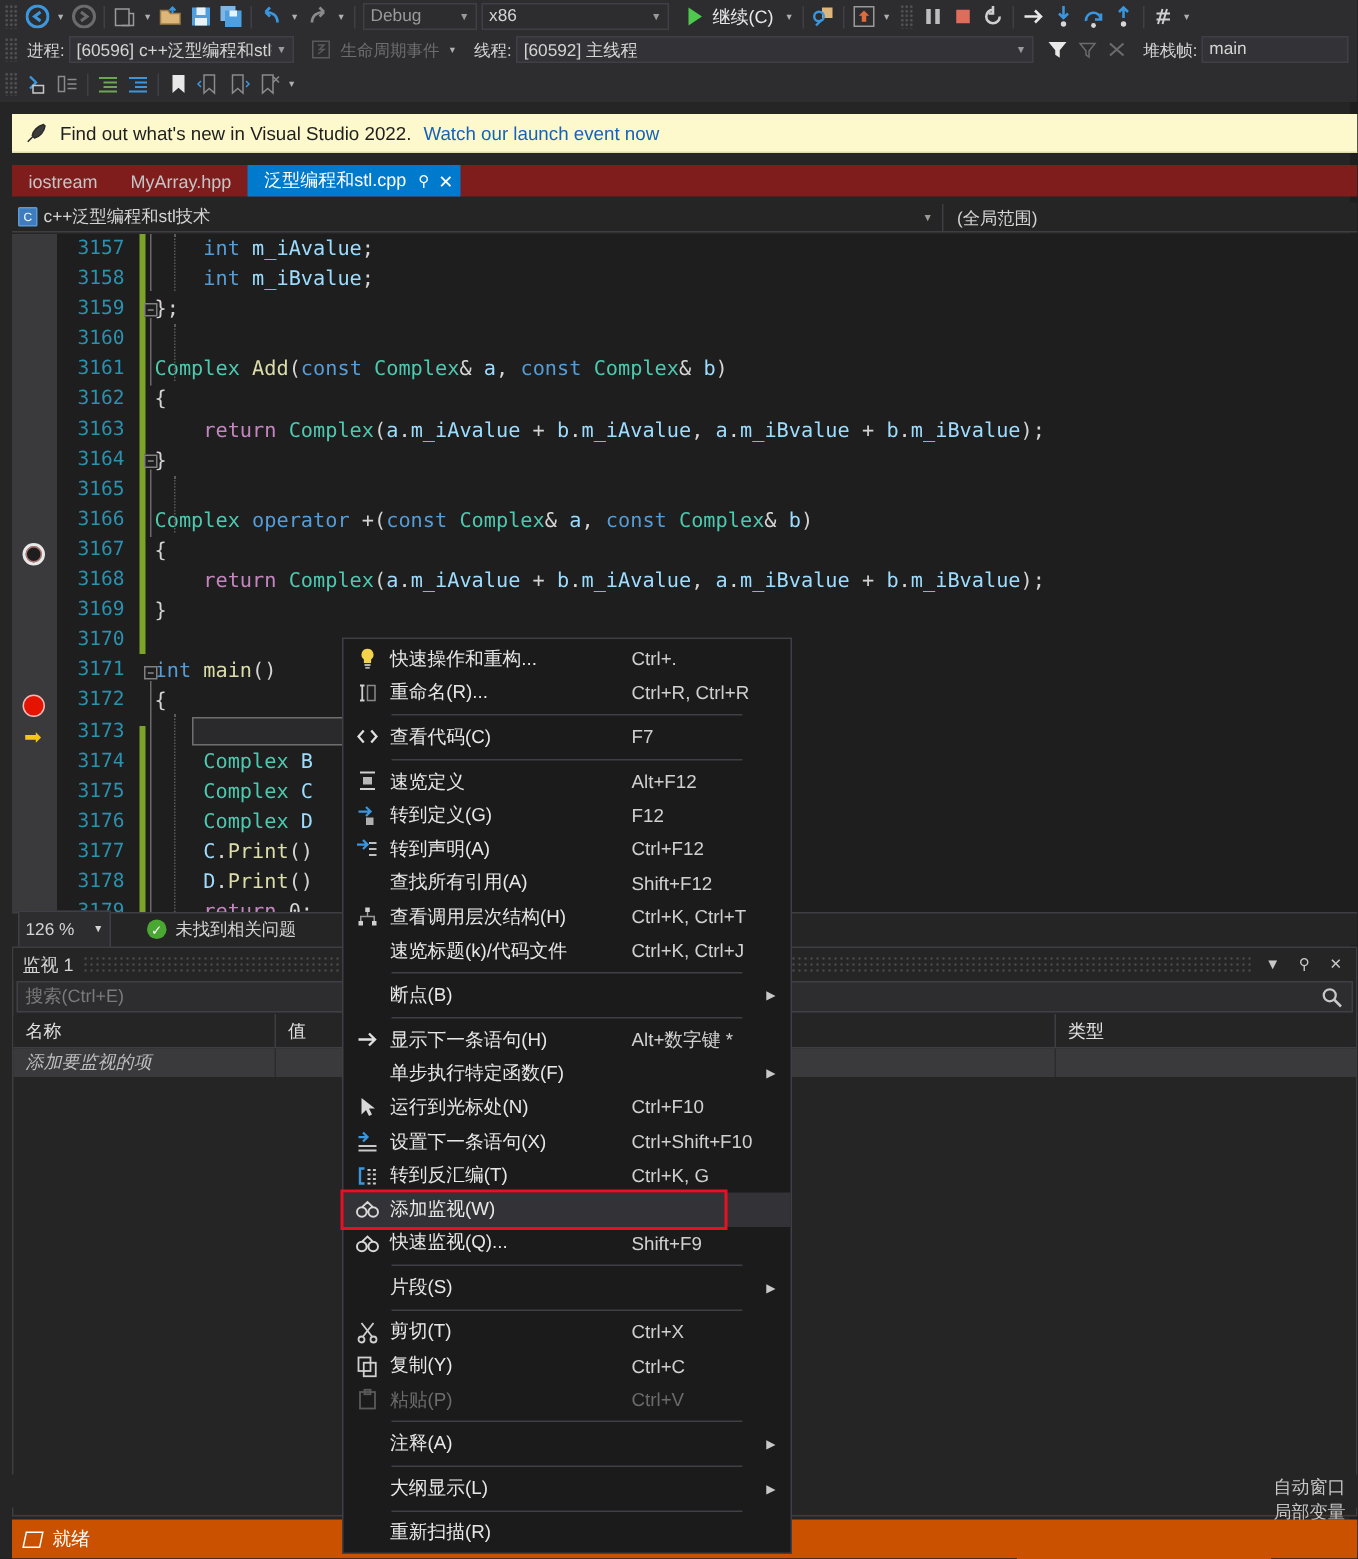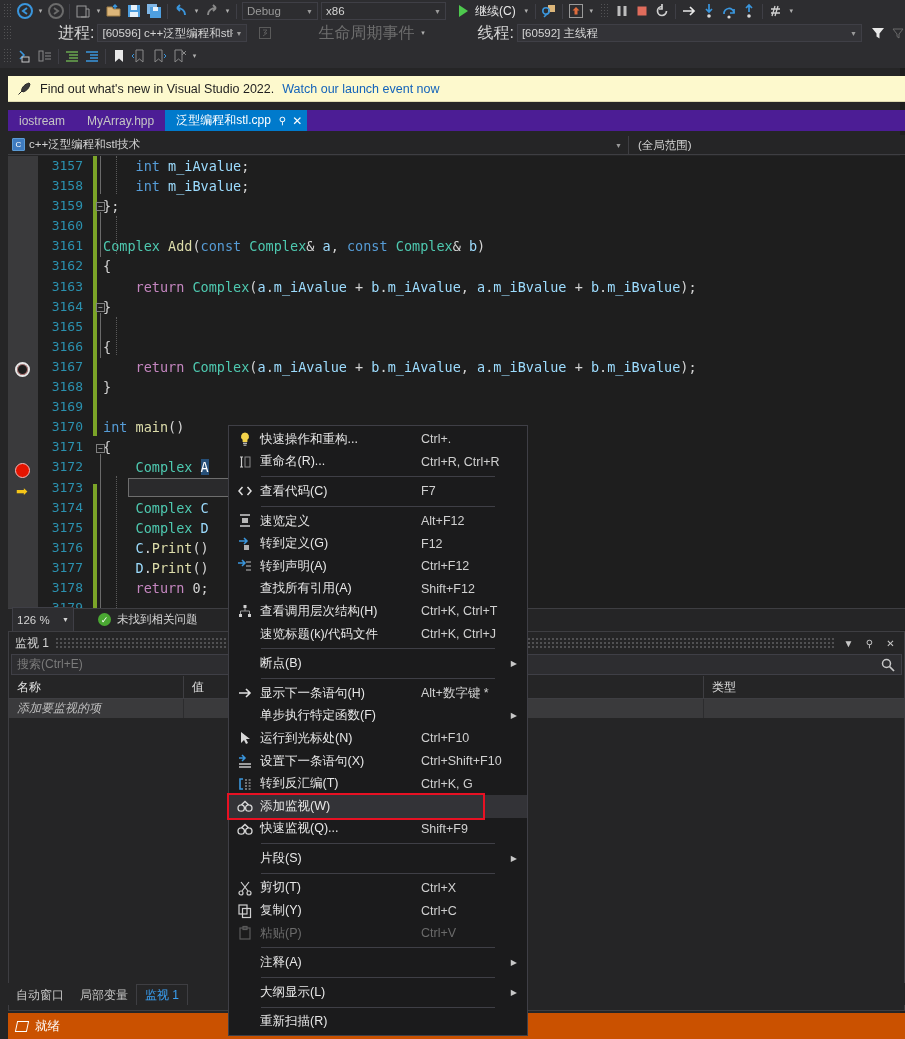--- a/index.html
+++ b/index.html
@@ -33,21 +33,21 @@
   .combo .cc { font-size:7px; color:#9a9a9a; margin-left:4px; }
   .playtri { width:0;height:0;border-left:9px solid #4ec94e;
              border-top:6px solid transparent;border-bottom:6px solid transparent; }
   .contlbl { color:#e8e8e8; font-size:12px; padding:0 5px; white-space:nowrap; }
 
   
   .tb2 {
     position:absolute; left:0; top:22px; width:905px; height:22px;
     background:#2d2d30; display:flex; align-items:center;
   }
-  .dlbl { color:#d4d4d4; font-size:16px; white-space:nowrap; padding:0 3px;margin-left:40px; }
+  .dlbl { color:#d4d4d4; font-size:11px; white-space:nowrap; padding:0 3px; }
   .dlbl.dim { color:#6d6d6d; }
   .dcombo {
     height:18px; border:1px solid #3f3f46; background:#333337; color:#d4d4d4;
     font-size:11.5px; display:flex; align-items:center; padding:0 4px; flex:none;
     overflow:hidden;
   }
   .dcombo .cv{ flex:1; white-space:nowrap; overflow:hidden; }
   .dcombo .cc{ font-size:7px; color:#9a9a9a; margin-left:3px; }
 
   
@@ -61,21 +61,21 @@
     position:absolute; left:8px; top:76px; width:897px; height:26px;
     background:#fdf9cd; display:flex; align-items:center; gap:8px;
     padding:0 8px; border-bottom:1px solid #dedbb0;
   }
   .notif .txt { color:#1e1e1e; font-size:12.5px; }
   .notif .lnk { color:#1363ba; font-size:12.5px; text-decoration:none; cursor:pointer; }
 
   
   .tabstrip {
     position:absolute; left:8px; top:110px; width:897px; height:21px;
-    display:flex; align-items:flex-start; background:#4c1d95;
+    display:flex; align-items:flex-start; background:#7f1d1d;
   }
   .tab { height:21px; display:flex; align-items:center; padding:0 11px;
          font-size:12px; color:#c5c5c5; white-space:nowrap; }
   .tab.active { background:#007acc; color:#ffffff; padding-right:5px; }
   .tab .pin { margin-left:8px; font-size:10px; color:#fff; }
   .tab .cls { margin-left:6px; font-size:12px; color:#fff; }
 
   
   .navbar {
     position:absolute; left:8px; top:135px; width:897px; height:20px;
@@ -159,21 +159,21 @@
             border-bottom:1px solid #3e3e42; margin-top:2px; }
   .colhdr .c { color:#e0e0e0; font-size:12px; padding:0 8px; border-right:1px solid #3e3e42;
                height:22px; display:flex; align-items:center; }
   .watchrow { height:19px; display:flex; align-items:center; background:#3a3a3c; }
   .watchrow .c { height:19px; display:flex; align-items:center; padding:0 8px;
                  border-right:1px solid #2c2c2e; color:#bdbdbd; font-size:12px;
                  font-style:italic; }
 
   
   .btabs { position:absolute; left:8px; top:983px; width:897px; height:22px;
-           display:flex; align-items:flex-end; background:#252526; }
+           display:flex; align-items:flex-end; background:#252526;flex-direction:column; }
   .btab { height:20px; display:flex; align-items:center; padding:0 8px;
           font-size:12px; color:#c5c5c5; white-space:nowrap; }
   .btab.active { background:#252526; color:#3aa0f3; border:1px solid #3e3e42;
                  border-bottom:none; height:21px; }
 
   
   .statusbar { position:absolute; left:8px; top:1013px; width:897px; height:26px;
                background:#ca5100; display:flex; align-items:center; gap:7px; padding:0 8px; }
   .statusbar .st { color:#ffffff; font-size:12.5px; }
   .stopglyph { width:12px; height:11px; border:1.6px solid #fff; transform: skewX(-12deg); }
@@ -535,20 +535,21 @@
 
       <div class="cl" style="margin-left:0px;"><span class="p">    </span><span class="k">int</span> <span class="v">m_iAvalue</span><span class="p">;</span></div>
       <div class="cl"><span class="p">    </span><span class="k">int</span> <span class="v">m_iBvalue</span><span class="p">;</span></div>
       <div class="cl"><span class="p">};</span></div>
       <div class="cl">&nbsp;</div>
       <div class="cl"><span class="t">Complex</span> <span class="f">Add</span><span class="p">(</span><span class="k">const</span> <span class="t">Complex</span><span class="p">&amp;</span> <span class="v">a</span><span class="p">,</span> <span class="k">const</span> <span class="t">Complex</span><span class="p">&amp;</span> <span class="v">b</span><span class="p">)</span></div>
       <div class="cl"><span class="p">{</span></div>
       <div class="cl"><span class="p">    </span><span class="ctl">return</span> <span class="t">Complex</span><span class="p">(</span><span class="v">a</span><span class="p">.</span><span class="v">m_iAvalue</span> <span class="p">+</span> <span class="v">b</span><span class="p">.</span><span class="v">m_iAvalue</span><span class="p">,</span> <span class="v">a</span><span class="p">.</span><span class="v">m_iBvalue</span> <span class="p">+</span> <span class="v">b</span><span class="p">.</span><span class="v">m_iBvalue</span><span class="p">);</span></div>
       <div class="cl"><span class="p">}</span></div>
       <div class="cl">&nbsp;</div>
+      <div class="cl"><span class="t">Complex</span> <span class="k">operator</span> <span class="p">+(</span><span class="k">const</span> <span class="t">Complex</span><span class="p">&amp;</span> <span class="v">a</span><span class="p">,</span> <span class="k">const</span> <span class="t">Complex</span><span class="p">&amp;</span> <span class="v">b</span><span class="p">)</span></div>
       <div class="cl"><span class="p">{</span></div>
       <div class="cl"><span class="p">    </span><span class="ctl">return</span> <span class="t">Complex</span><span class="p">(</span><span class="v">a</span><span class="p">.</span><span class="v">m_iAvalue</span> <span class="p">+</span> <span class="v">b</span><span class="p">.</span><span class="v">m_iAvalue</span><span class="p">,</span> <span class="v">a</span><span class="p">.</span><span class="v">m_iBvalue</span> <span class="p">+</span> <span class="v">b</span><span class="p">.</span><span class="v">m_iBvalue</span><span class="p">);</span></div>
       <div class="cl"><span class="p">}</span></div>
       <div class="cl">&nbsp;</div>
       <div class="cl"><span class="k">int</span> <span class="f">main</span><span class="p">()</span></div>
       <div class="cl"><span class="p">{</span></div>
       <div class="cl"><span class="p">    </span><span class="t">Complex</span> <span class="sel">A</span></div>
       <div class="cl"><span class="p">    </span><span class="t">Complex</span> <span class="v">B</span></div>
       <div class="cl"><span class="p">    </span><span class="t">Complex</span> <span class="v">C</span></div>
       <div class="cl"><span class="p">    </span><span class="t">Complex</span> <span class="v">D</span></div>

